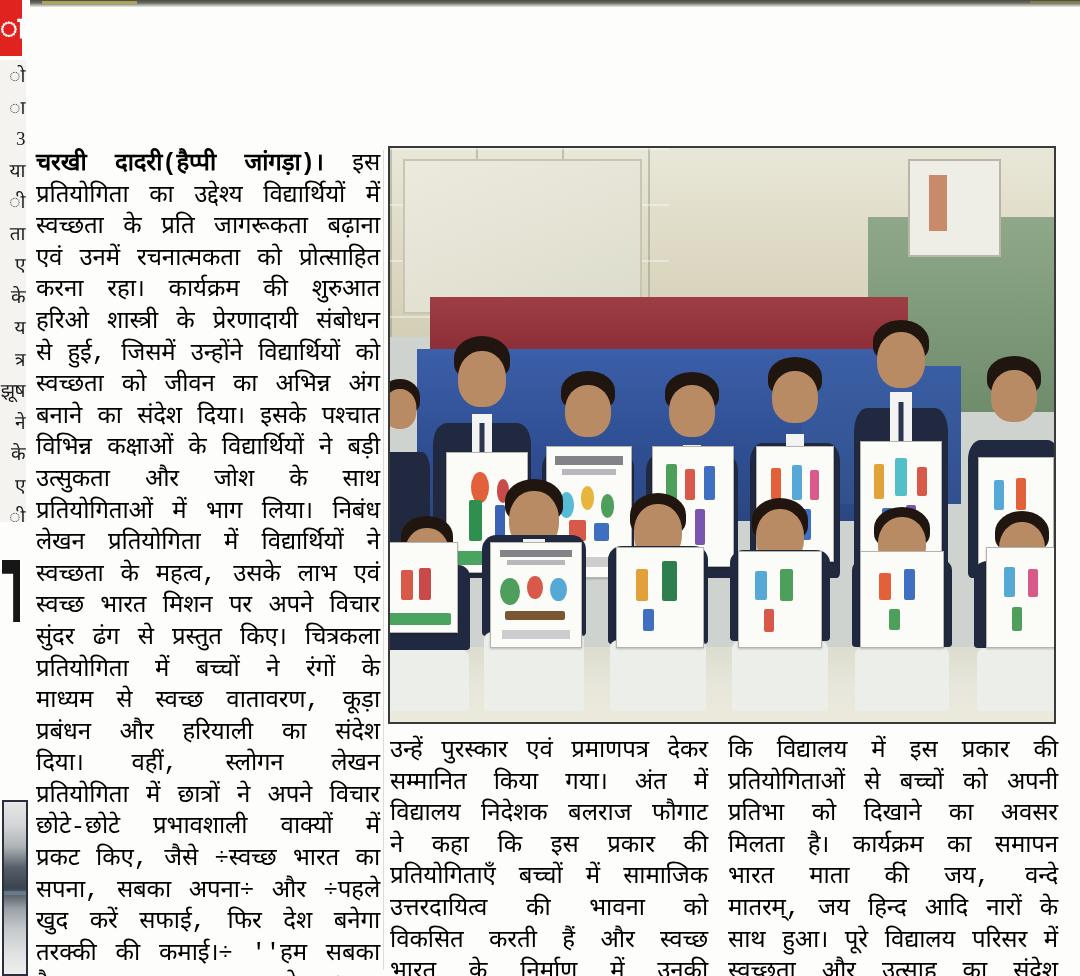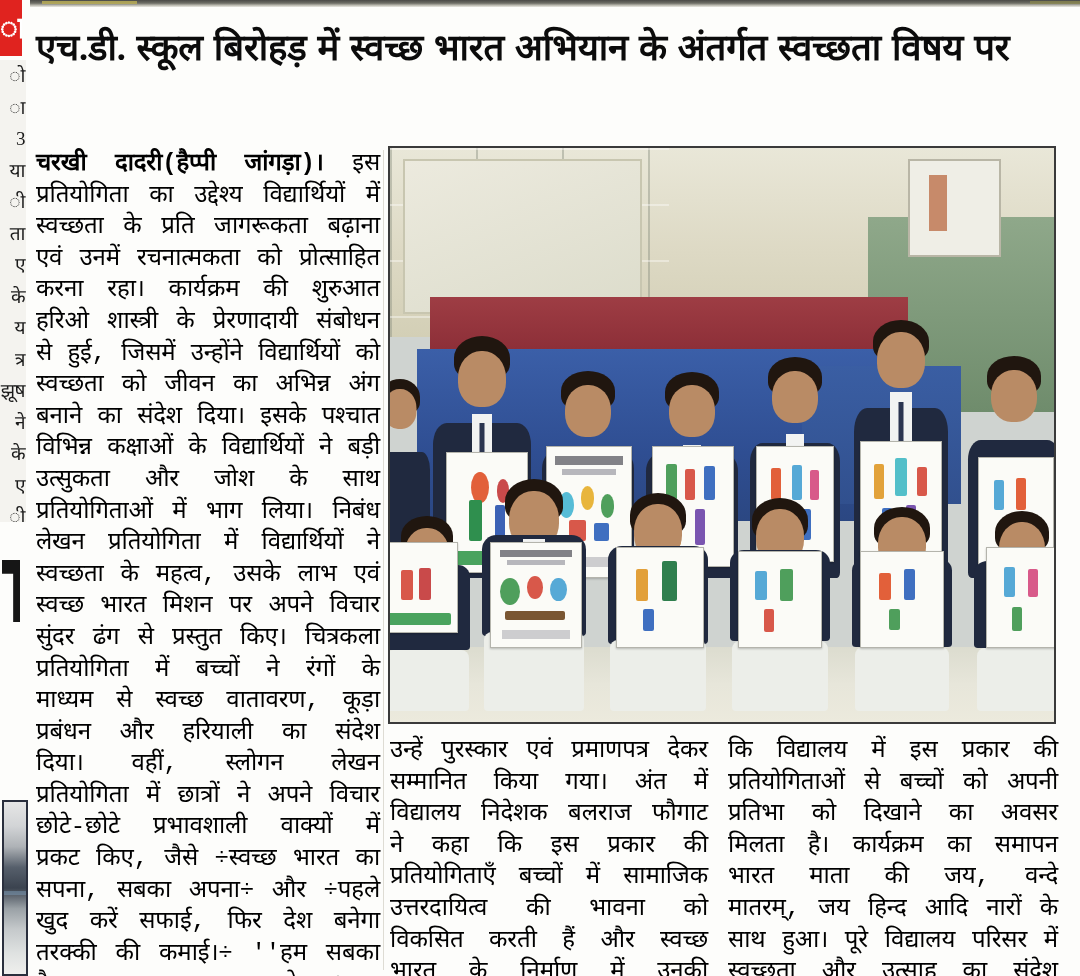--- a/index.html
+++ b/index.html
@@ -362,21 +362,20 @@
       </div>
 
     <div class="left-glyph"></div>
 
     <div class="left-photostrip">
       <div class="pd1"></div>
     </div>
   </div>
 
   <div class="headline">
-    <span class="hl-line">एच.डी. स्कूल बिरोहड़ में स्वच्छ भारत अभियान के अंतर्गत स्वच्छता विषय पर</span>
   </div>
 
   <div class="vrule" style="left:383px; top:150px; height:820px;"></div>
 
   <div class="photo">
 
     <div class="layer ph-ceiling"></div>
     <div class="layer ph-ceiling-grid"></div>
     <div class="layer ph-ceiling-pane"></div>
 

